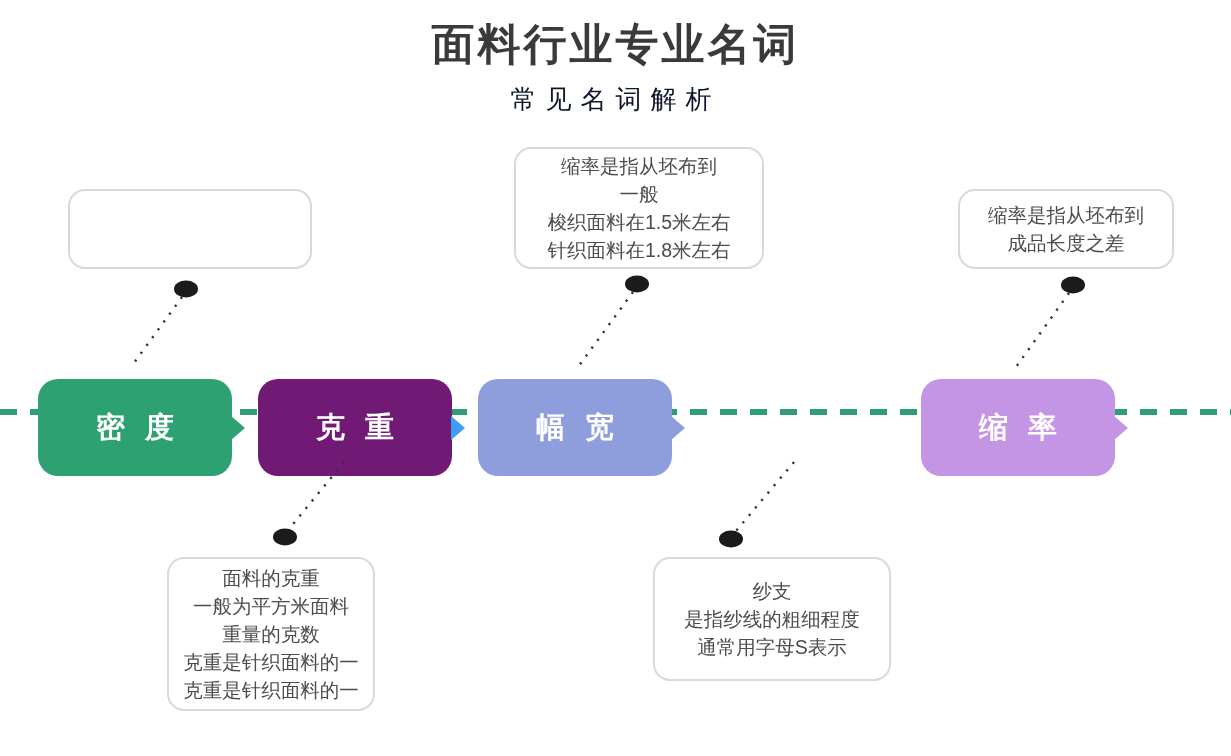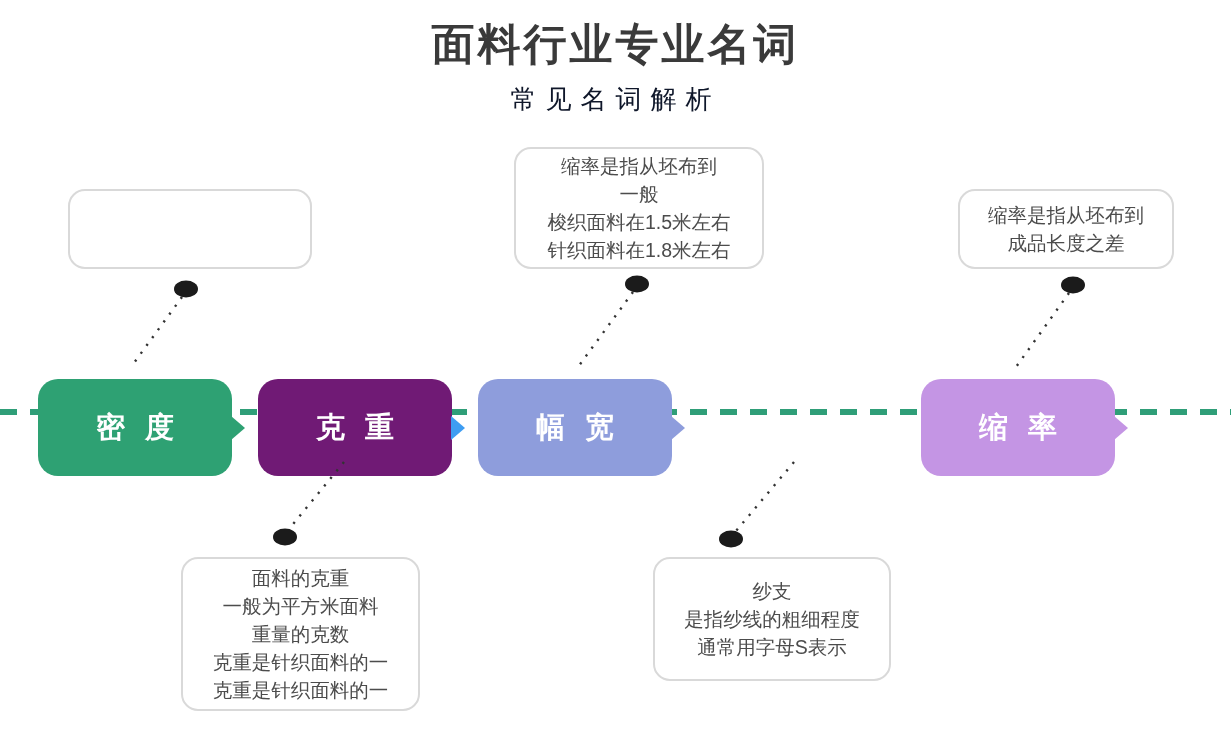--- a/index.html
+++ b/index.html
@@ -100,21 +100,21 @@
     justify-content: center;
     color: #4c4c4c;
     font-size: 19.5px;
     line-height: 28px;
     text-align: center;
     font-weight: 400;
   }
   .callout-1 { left: 68px;   top: 189px; width: 244px; height: 80px;  }
   .callout-2 { left: 514px;  top: 147px; width: 250px; height: 122px; }
   .callout-3 { left: 958px;  top: 189px; width: 216px; height: 80px;  }
-  .callout-4 { left: 181px;  top: 557px; width: 239px; height: 154px; }
+  .callout-4 { left: 167px;  top: 557px; width: 208px; height: 154px; }
   .callout-5 { left: 609px;  top: 557px; width: 238px; height: 124px; margin-left: 44px; }
   
   .connector-svg {
     position: absolute;
     top: 0;
     left: 0;
     width: 1231px;
     height: 756px;
     z-index: 3;
     pointer-events: none;

